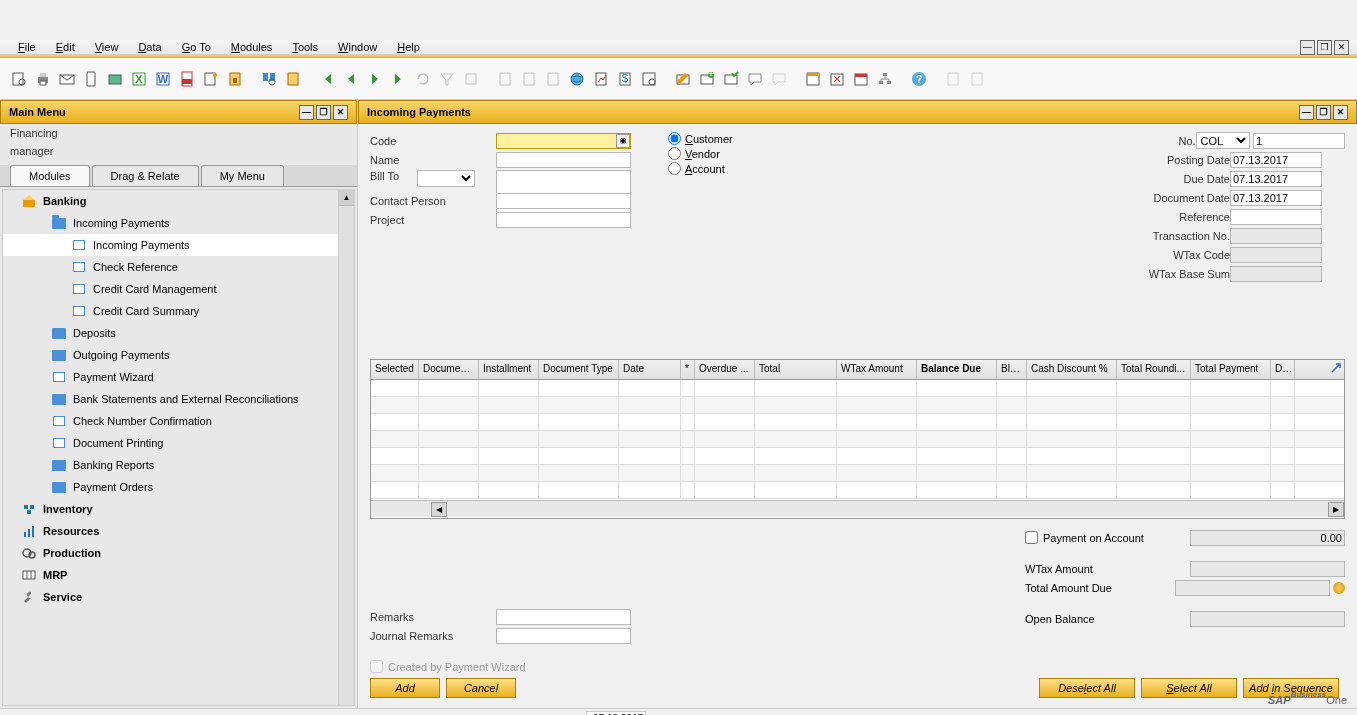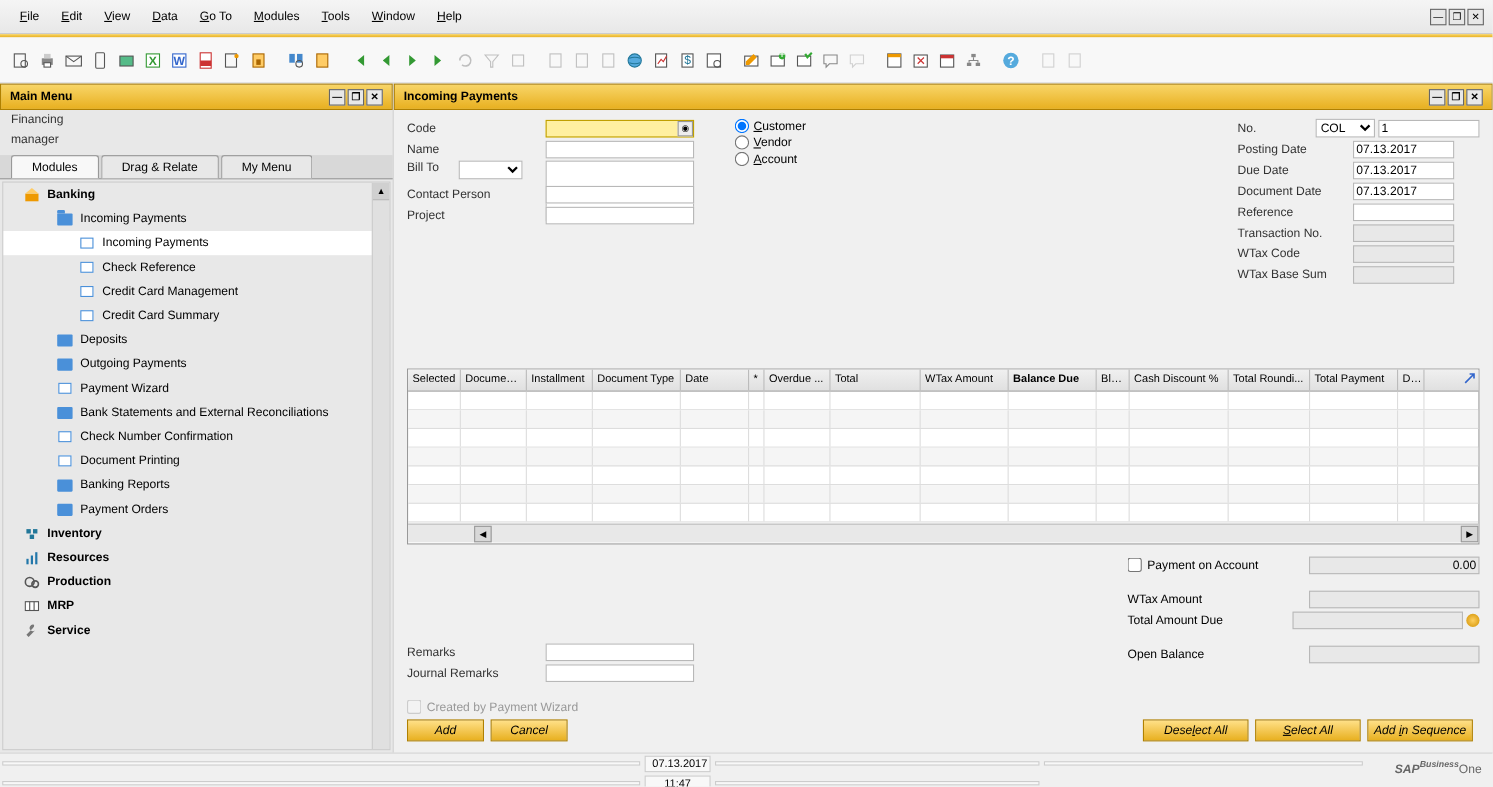--- a/index.html
+++ b/index.html
@@ -1,19 +1,19 @@
 <!DOCTYPE html>
 <html><head>
   <meta charset="utf-8">
   <style>
     * { box-sizing: border-box; margin: 0; padding: 0; font-family: Tahoma, Arial, sans-serif; font-size: 11px; }
     body { background: #f0f0f0; width: 1357px; height: 715px; overflow: hidden; position: relative; }
     
     
-    .menubar { height: 31px; background: linear-gradient(#f5f5f5, #e8e8e8); border-bottom: 1px solid #ccc; display: flex; align-items: center; padding: 0 8px; }
+    .menubar { height: 15px; background: linear-gradient(#f5f5f5, #e8e8e8); border-bottom: 1px solid #ccc; display: flex; align-items: center; padding: 0 8px; margin-top: 40px; }
     .menubar-item { padding: 3px 10px; cursor: pointer; }
     .menubar-item u { text-decoration: underline; }
     .menubar-spacer { flex: 1; }
     .window-controls { display: flex; gap: 2px; }
     .window-control { width: 15px; height: 15px; border: 1px solid #666; background: #e8e8e8; display: flex; align-items: center; justify-content: center; cursor: pointer; font-size: 9px; }
     
     
     .goldbar { height: 3px; background: linear-gradient(to bottom, #f8d568, #e8b020); }
     
     
@@ -96,21 +96,21 @@
     
     
     .statusbar { height: 37px; background: #f0f0f0; border-top: 1px solid #ccc; display: flex; flex-direction: column; }
     .statusbar-row { display: flex; height: 18px; align-items: center; }
     .status-cell { border: 1px solid #ccc; padding: 1px 6px; background: #f8f8f8; margin: 1px 2px; font-size: 10px; }
     .status-cell.narrow { width: 60px; text-align: center; }
     .status-cell.med { width: 295px; }
     .logo { position: absolute; right: 10px; bottom: 8px; font-weight: bold; font-size: 15px; font-style: italic; color: #666; }
     .logo .one { font-style: normal; font-weight: normal; font-size: 11px; }
     
-    .form-label-r { width: 105px; }
+    .form-label-r { width: 105px; text-align: right; }
     .gold-icon { width:12px; height:12px; background: radial-gradient(#ffd060, #d09000); border-radius:50%; display:inline-block; vertical-align:middle; margin-left:3px;}
   </style>
 </head>
 <body>
 
 <div class="menubar">
   <div class="menubar-item"><u>F</u><span>ile</span></div>
   <div class="menubar-item"><u>E</u>dit</div>
   <div class="menubar-item"><u>V</u>iew</div>
   <div class="menubar-item"><u>D</u>ata</div>

